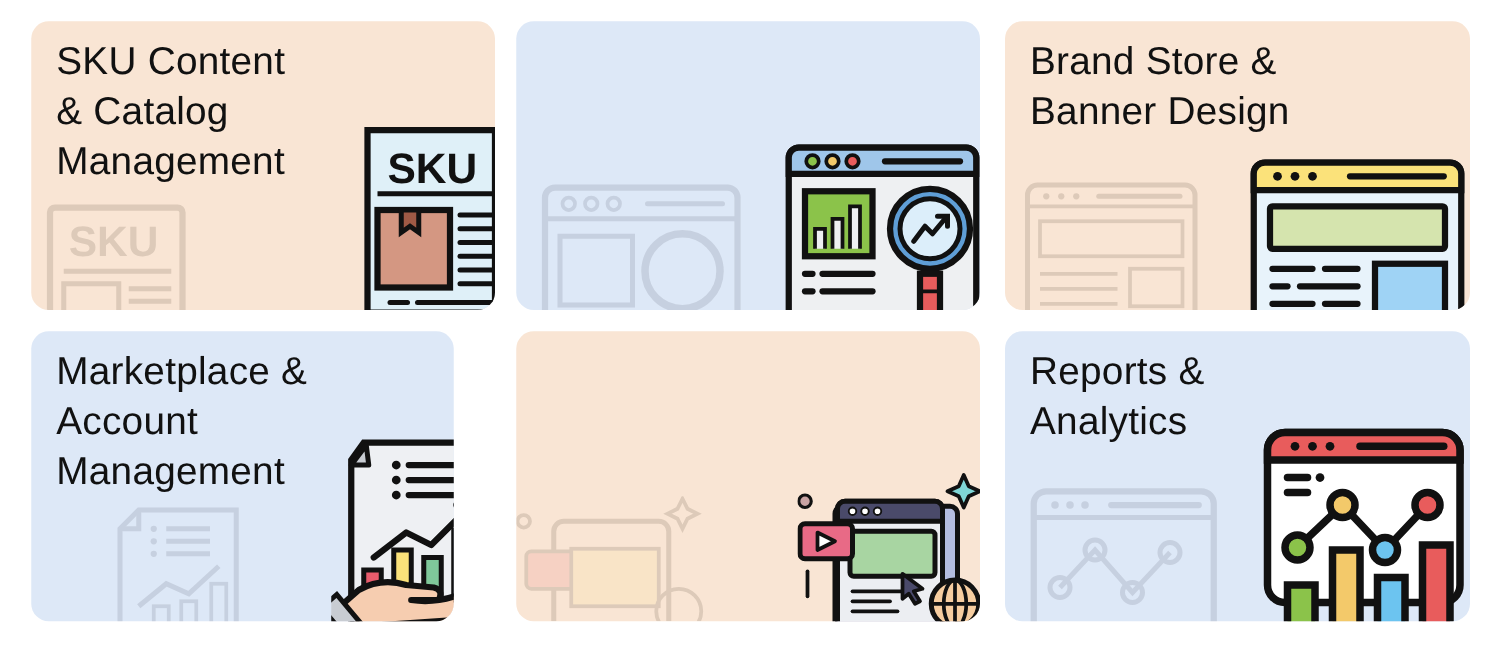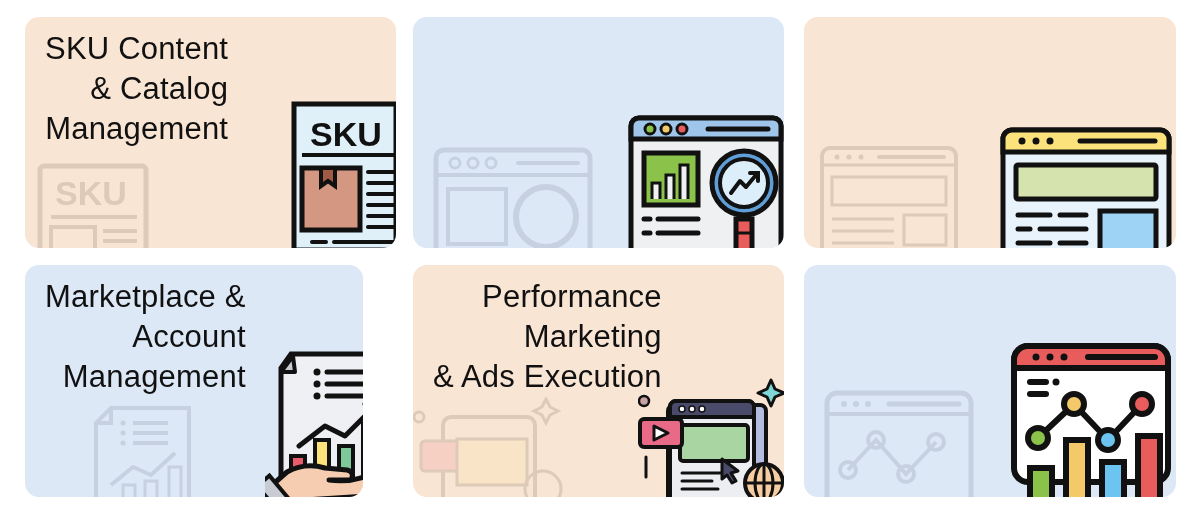--- a/index.html
+++ b/index.html
@@ -17,21 +17,20 @@
     position: absolute;
     left: 20px;
     top: 12px;
     font-size: 31px;
     line-height: 40px;
     color: #111111;
     font-weight: 400;
     letter-spacing: 0.2px;
     white-space: pre-line;
     z-index: 2;
-    text-align: right;
   }
   .ghost { position: absolute; opacity: 0.14; z-index: 0; }
   .icon { position: absolute; z-index: 1; }
   svg { display: block; }
 </style>
 </head>
 <body>
 
 <div class="card peach" style="left:25px; top:17px; width:371px; height:231px;">
   <div class="card-title">SKU Content
@@ -101,20 +100,22 @@
       <circle cx="116" cy="68" r="24" fill="#dceefa" stroke="#111" stroke-width="4"></circle>
       <path d="M103 78 L112 66 L118 72 L128 60" fill="none" stroke="#111" stroke-width="4" stroke-linecap="round" stroke-linejoin="round"></path>
       <path d="M122 58 L130 58 L130 66" fill="none" stroke="#111" stroke-width="4" stroke-linecap="round"></path>
       <rect x="108" y="104" width="16" height="40" fill="#e85c5c" stroke="#111" stroke-width="5"></rect>
       <line x1="108" y1="118" x2="124" y2="118" stroke="#111" stroke-width="3"></line>
     </svg>
   </div>
 </div>
 
 <div class="card peach" style="left:804px; top:17px; width:372px; height:231px;">
+  <div class="card-title">Brand Store &amp;
+Banner Design</div>
   <div class="ghost" style="left:15px; top:128px;">
     <svg width="140" height="110" viewBox="0 0 140 110">
       <rect x="3" y="3" width="134" height="120" rx="8" fill="none" stroke="#3a2a1a" stroke-width="4"></rect>
       <line x1="3" y1="20" x2="137" y2="20" stroke="#3a2a1a" stroke-width="3"></line>
       <circle cx="18" cy="12" r="2.5" fill="#3a2a1a"></circle>
       <circle cx="30" cy="12" r="2.5" fill="#3a2a1a"></circle>
       <circle cx="42" cy="12" r="2.5" fill="#3a2a1a"></circle>
       <line x1="60" y1="12" x2="125" y2="12" stroke="#3a2a1a" stroke-width="4" stroke-linecap="round"></line>
       <rect x="13" y="32" width="114" height="28" fill="none" stroke="#3a2a1a" stroke-width="3"></rect>
       <rect x="85" y="70" width="42" height="30" fill="none" stroke="#3a2a1a" stroke-width="3"></rect>
@@ -180,23 +181,20 @@
       <rect x="74" y="96" width="14" height="34" fill="#7fc89a" stroke="#111" stroke-width="4"></rect>
       <rect x="98" y="74" width="14" height="56" fill="#8cbfe8" stroke="#111" stroke-width="4"></rect>
       <path d="M6 136 L22 122 Q40 112 60 118 L82 120 Q90 122 86 130 L64 130 Q92 134 118 118 Q130 112 132 120 Q126 136 100 146 L40 150 L22 150 Z" fill="#f6cdb0" stroke="#111" stroke-width="5" stroke-linejoin="round"></path>
       <path d="M0 130 L20 150" stroke="#111" stroke-width="0"></path>
       <rect x="-2" y="128" width="16" height="30" transform="rotate(-40 6 140)" fill="#c8ccd2" stroke="#111" stroke-width="4"></rect>
     </svg>
   </div>
 </div>
 
 <div class="card peach" style="left:413px; top:265px; width:371px; height:232px;">
-  <div class="card-title">Performance
-Marketing
-&amp; Ads Execution</div>
   <div class="ghost" style="left:0px; top:132px;">
     <svg width="160" height="100" viewBox="0 0 160 100">
       <circle cx="6" cy="20" r="5" fill="none" stroke="#3a2a1a" stroke-width="3"></circle>
       <path d="M133 2 L137 10 L145 14 L137 18 L133 26 L129 18 L121 14 L129 10 Z" fill="none" stroke="#3a2a1a" stroke-width="3"></path>
       <rect x="30" y="20" width="92" height="90" rx="8" fill="none" stroke="#3a2a1a" stroke-width="4"></rect>
       <rect x="8" y="44" width="40" height="30" rx="4" fill="#e85c5c" stroke="#3a2a1a" stroke-width="3"></rect>
       <rect x="44" y="42" width="70" height="46" fill="#fbe27a" stroke="#3a2a1a" stroke-width="3"></rect>
       <circle cx="130" cy="92" r="18" fill="none" stroke="#3a2a1a" stroke-width="3"></circle>
     </svg>
   </div>
@@ -220,20 +218,22 @@
       <path d="M84 82 L100 94 L93 96 L98 104 L94 106 L89 98 L84 102 Z" fill="#4a4a6a" stroke="#111" stroke-width="3" stroke-linejoin="round"></path>
       <circle cx="126" cy="106" r="19" fill="#f6cda0" stroke="#111" stroke-width="4"></circle>
       <line x1="107" y1="106" x2="145" y2="106" stroke="#111" stroke-width="3"></line>
       <line x1="126" y1="87" x2="126" y2="125" stroke="#111" stroke-width="3"></line>
       <ellipse cx="126" cy="106" rx="9" ry="19" fill="none" stroke="#111" stroke-width="3"></ellipse>
     </svg>
   </div>
 </div>
 
 <div class="card blue" style="left:804px; top:265px; width:372px; height:232px;">
+  <div class="card-title">Reports &amp;
+Analytics</div>
   <div class="ghost" style="left:20px; top:125px;">
     <svg width="150" height="110" viewBox="0 0 150 110">
       <rect x="3" y="3" width="144" height="120" rx="10" fill="none" stroke="#445" stroke-width="5"></rect>
       <line x1="3" y1="24" x2="147" y2="24" stroke="#445" stroke-width="4"></line>
       <circle cx="20" cy="14" r="3" fill="#445"></circle>
       <circle cx="32" cy="14" r="3" fill="#445"></circle>
       <circle cx="44" cy="14" r="3" fill="#445"></circle>
       <line x1="65" y1="14" x2="135" y2="14" stroke="#445" stroke-width="5" stroke-linecap="round"></line>
       <path d="M24 80 L52 50 L82 84 L112 52" fill="none" stroke="#445" stroke-width="4"></path>
       <circle cx="24" cy="80" r="8" fill="none" stroke="#445" stroke-width="4"></circle>

